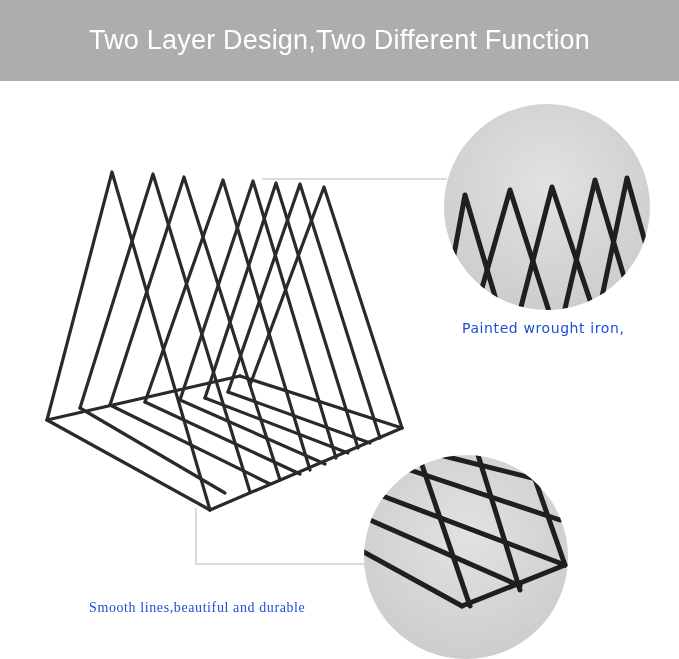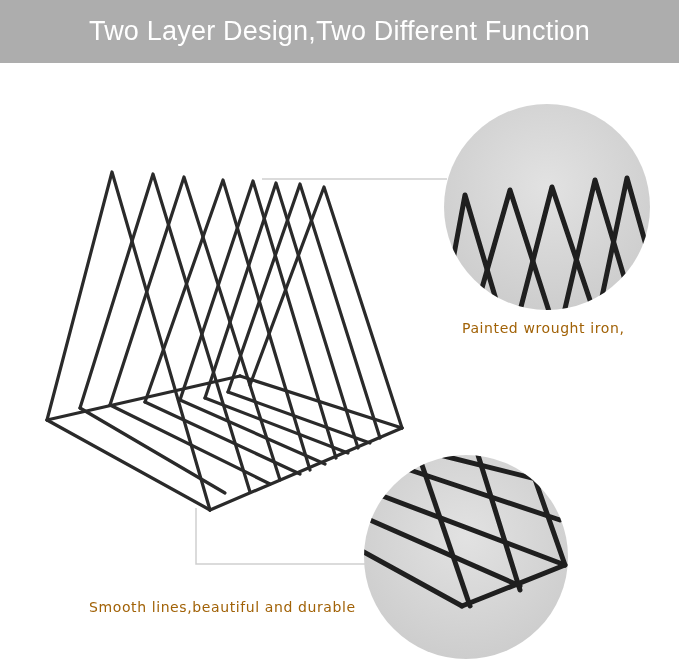--- a/index.html
+++ b/index.html
@@ -2,35 +2,35 @@
 <html><head>
   <meta charset="utf-8">
   <style>
     html, body { margin: 0; padding: 0; }
     body {
       width: 679px; height: 659px; position: relative; overflow: hidden;
       background: #ffffff;
       font-family: "Liberation Sans", sans-serif;
     }
     .banner {
-      position: absolute; left: 0; top: 0; width: 679px; height: 63px;
+      position: absolute; left: 0; top: 0; width: 679px; height: 81px;
       background: #adadad;
       display: flex; align-items: center; justify-content: center;
     }
     .banner-title {
       color: #ffffff; font-size: 27px; letter-spacing: 0.2px;
       font-family: "Liberation Sans", sans-serif;
     }
     .stage { position: absolute; left: 0; top: 0; width: 679px; height: 659px; }
     .caption {
-      position: absolute; color: #a16207; font-size: 15px; line-height: 21px;
+      position: absolute; color: #1d4ed8; font-size: 15px; line-height: 21px;
       letter-spacing: 0.6px; font-family: "DejaVu Sans", sans-serif;
     }
     .caption-top { left: 462px; top: 318px; font-size: 14px; }
-    .caption-bottom { left: 89px; top: 597px; font-size: 14px; }
+    .caption-bottom { left: 89px; top: 597px; font-size: 14px; font-family: Liberation Serif, serif; }
   </style>
 </head>
 <body>
 
 <div class="banner">
   <span class="banner-title">Two Layer Design,Two Different Function</span>
 </div>
 
 <svg class="stage" width="679" height="659" viewBox="0 0 679 659" xmlns="http://www.w3.org/2000/svg">
   <defs>

